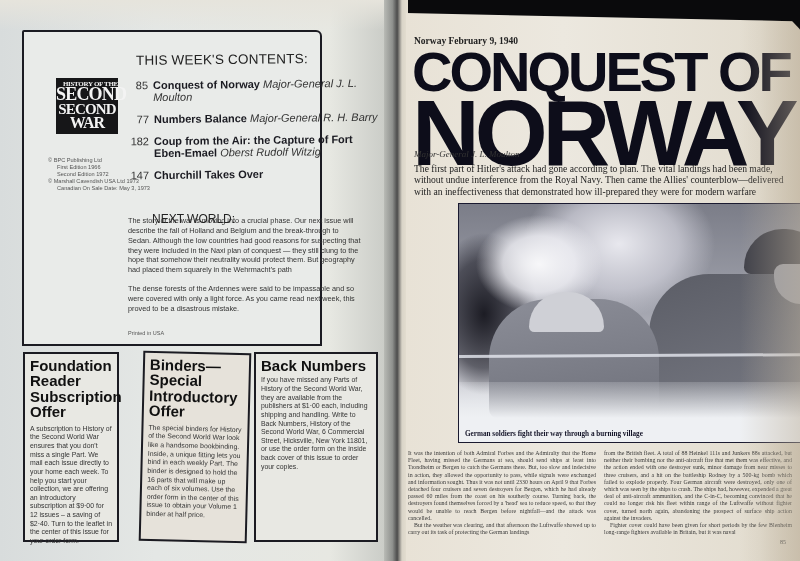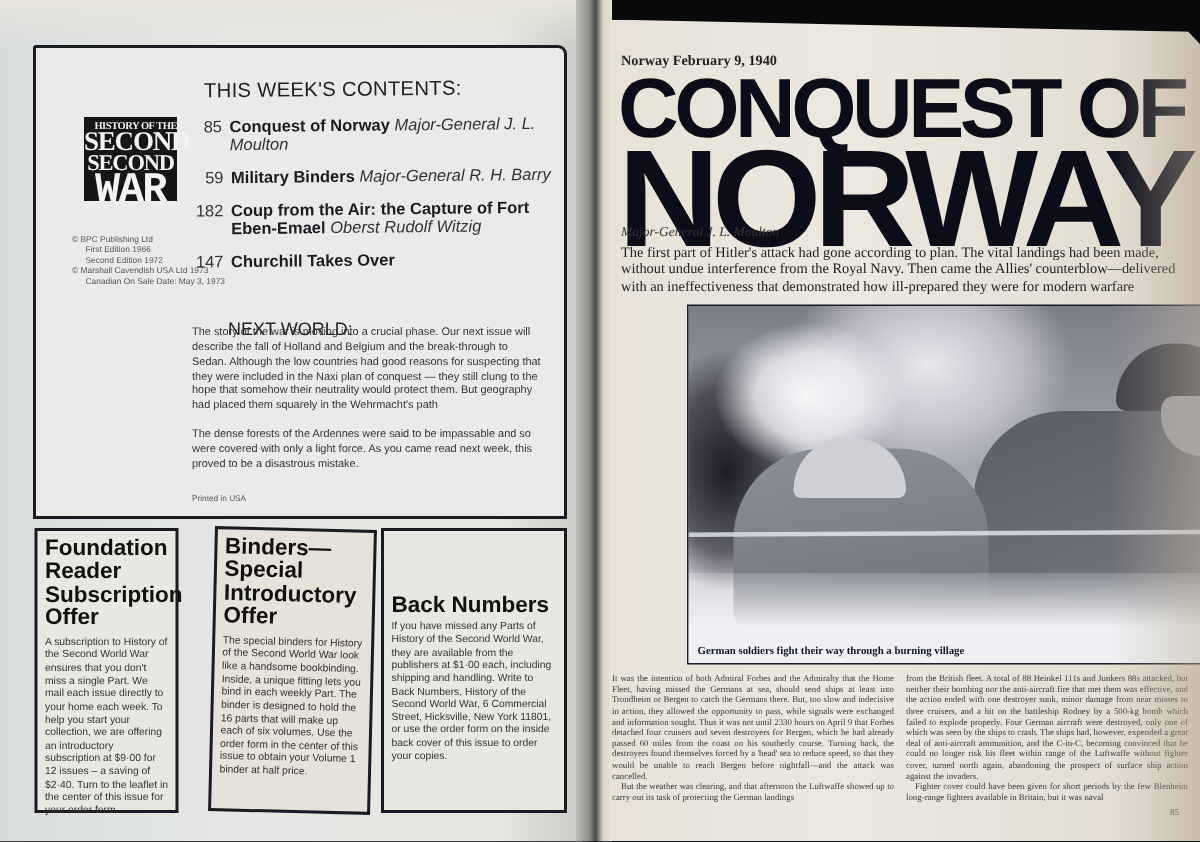--- a/index.html
+++ b/index.html
@@ -11,38 +11,38 @@
   
   .page-left {
     position: absolute; left: 0; top: 0; width: 388px; height: 561px;
     background: linear-gradient(90deg, #d8dcdc 0%, #e4e7e5 40%, #e7e8e2 85%, #c9cbc6 100%);
   }
   .page-left::after {
     content: ""; position: absolute; left: 0; top: 0; width: 388px; height: 30px;
     background: linear-gradient(180deg, #e6e4dc, rgba(230,228,220,0));
   }
   .contents-box {
-    position: absolute; left: 22px; top: 30px; width: 356px; height: 316px;
+    position: absolute; left: 22px; top: 30px; width: 300px; height: 316px;
     border: 2px solid #1b1b22; border-top-width: 2px;
     border-radius: 2px 6px 0 0;
     background: #e9ebe9;
   }
   .contents-heading {
     position: absolute; left: 112px; top: 20px; font-size: 13.5px; letter-spacing: 0.2px;
     color: #222; transform: rotate(-0.6deg);
   }
   .logo {
     position: absolute; left: 32px; top: 46px; width: 62px; height: 56px;
     background: #161618; color: #f3f3f3; font-family: "Liberation Serif", serif;
     font-weight: bold; line-height: 0.88; text-align: center; padding-top: 3px;
   }
   .logo .l1 { font-size: 7px; letter-spacing: -0.3px; display:block;text-align:right; }
   .logo .l2 { font-size: 18px; letter-spacing: -0.8px; display:block; }
   .logo .l3 { font-size: 15px; letter-spacing: -0.8px; display:block; }
-  .logo .l4 { font-size: 28px; letter-spacing: -1px; display:block;font-family:Liberation Mono, monospace; }
+  .logo .l4 { font-size: 16px; letter-spacing: -1px; display:block; }
 
   .toc { position: absolute; left: 104px; top: 46px; width: 260px; }
   .toc-row { display: flex; margin-bottom: 10px; font-size: 11px; transform: rotate(-0.6deg); }
   .toc-num { width: 26px; text-align: right; padding-right: 5px; color: #333; }
   .toc-title { font-weight: bold; color: #1b1b22; }
   .toc-author { font-style: italic; color: #333; font-weight: normal; }
 
   .copyright { position: absolute; left: 24px; top: 125px; font-size: 5.6px; line-height: 1.25; color: #555; }
   .copyright .ind { padding-left: 9px; display:block; }
 
@@ -53,21 +53,21 @@
 
   .offer-box {
     position: absolute; top: 352px; height: 190px; border: 2px solid #1b1b22; background: #e8e8e3;
     padding: 4px 5px;
   }
   .offer-box h2 { font-size: 15px; line-height: 1.03; font-weight: bold; color: #111; margin-bottom: 5px; }
   .offer-box p { font-size: 6.9px; line-height: 1.25; color: #333; }
   .offer-1 { left: 23px; width: 96px; }
   .offer-2 { left: 141px; width: 108px; background: #e6e2da; transform: rotate(1.4deg); }
   .offer-3 { left: 254px; width: 124px; }
-  .offer-3 h2 { font-size: 15px; margin-bottom: 3px; margin-top: 38px; }
+  .offer-3 h2 { font-size: 15px; margin-bottom: 3px; }
 
   
   .gutter {
     position: absolute; left: 384px; top: 0; width: 24px; height: 561px;
     background: linear-gradient(90deg, #b9bbb6 0%, #8f918e 35%, #4b4b4b 55%, #d9d4c8 75%, #e6e0d2 100%);
   }
 
   
   .page-right {
     position: absolute; left: 406px; top: 13px; width: 394px; height: 548px;
@@ -126,22 +126,22 @@
         <span class="l3">SECOND</span>
         <span class="l4">WAR</span>
       </div>
 
       <div class="toc">
         <div class="toc-row">
           <span class="toc-num">85</span>
           <span><span class="toc-title">Conquest of Norway</span> <span class="toc-author">Major-General J. L. Moulton</span></span>
         </div>
         <div class="toc-row">
-          <span class="toc-num">59</span>
-          <span><span class="toc-title">Military Binders</span> <span class="toc-author">Major-General R. H. Barry</span></span>
+          <span class="toc-num">77</span>
+          <span><span class="toc-title">Numbers Balance</span> <span class="toc-author">Major-General R. H. Barry</span></span>
         </div>
         <div class="toc-row">
           <span class="toc-num">182</span>
           <span style="width:200px"><span class="toc-title">Coup from the Air: the Capture of Fort Eben-Emael</span> <span class="toc-author">Oberst Rudolf Witzig</span></span>
         </div>
         <div class="toc-row">
           <span class="toc-num">147</span>
           <span><span class="toc-title">Churchill Takes Over</span></span>
         </div>
       </div>

